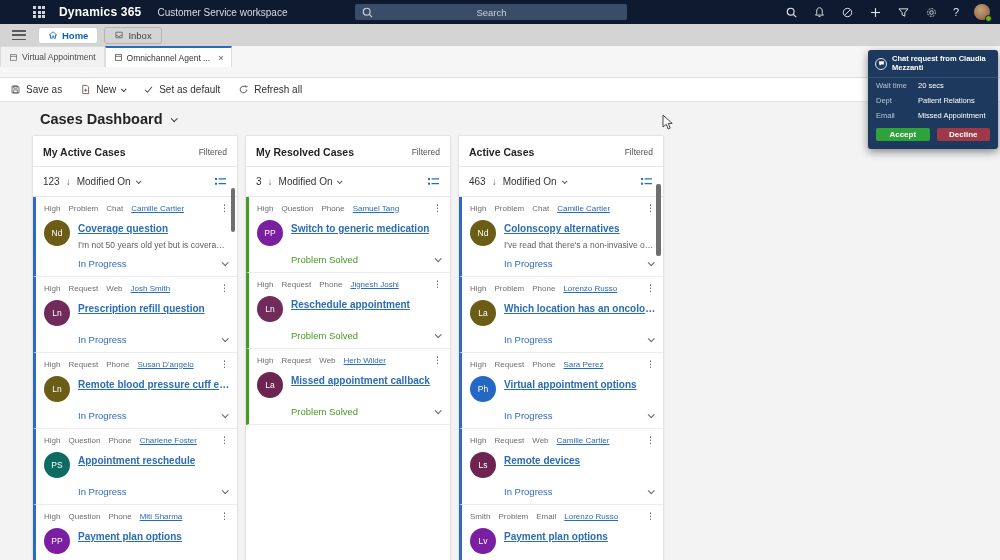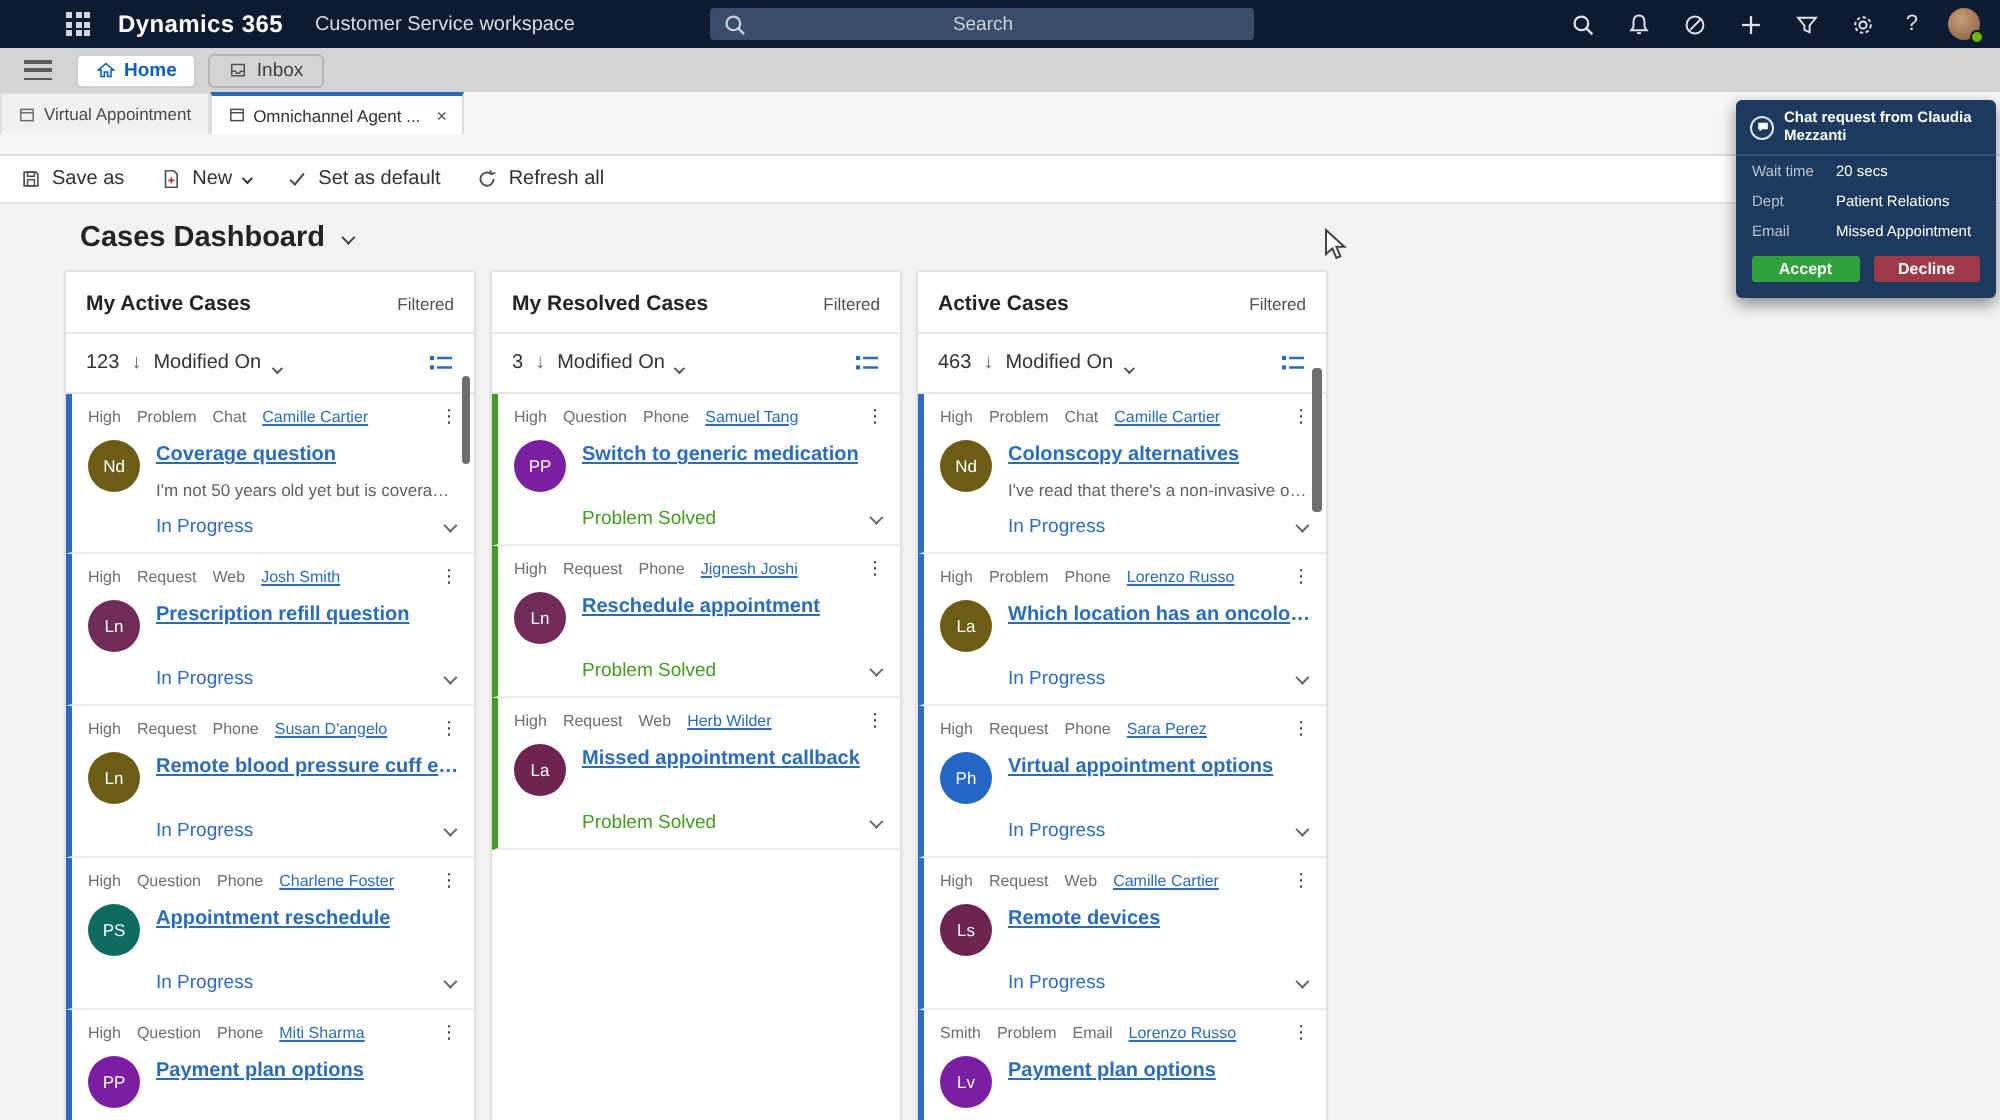--- a/index.html
+++ b/index.html
@@ -48,21 +48,21 @@
 
   
   .main { display:flex; gap:7px; padding-left:32px; height:439px; }
   .col { width:206px; background:#fff; border:1px solid #e3e3e3; border-radius:2px; box-shadow:0 1px 2px rgba(0,0,0,.06); position:relative; overflow:hidden; }
   .col-header { display:flex; justify-content:space-between; align-items:center; padding:10px 10px 8px 10px; border-bottom:1px solid #e7e7e7; }
   .col-title { font-size:10.5px; font-weight:bold; color:#242424; }
   .col-filter { font-size:8.5px; color:#4f4f4f; }
   .count-row { display:flex; align-items:center; gap:6px; padding:9px 10px; }
   .count { font-size:10px; color:#333; }
   .sort-arrow { font-size:10px; color:#5b6b7f; }
-  .sort-field { font-size:10px; color:#333; display:flex; align-items:flex-end; gap:5px; cursor:pointer; }
+  .sort-field { font-size:10px; color:#333; display:flex; align-items:center; gap:5px; cursor:pointer; }
   .sort-field .chev { color:#555; }
   .spacer { flex:1; }
   .cards { border-top:1px solid #e7e7e7; }
 
   
   .card { border-left:3px solid #2e6bbf; border-bottom:1px solid #ececec; padding:6px 8px 0 8px; background:#fff; cursor:pointer; }
   .card-meta { display:flex; align-items:center; gap:8px; font-size:8px; color:#6e6e6e; }
   .card-meta .m-contact { color:#2b6cb8; text-decoration:underline; cursor:pointer; }
   .card-meta .more { margin-left:auto; font-size:9px; color:#323130; cursor:pointer; letter-spacing:0; }
   .card-body { display:flex; gap:8px; margin-top:7px; align-items:flex-start; }

